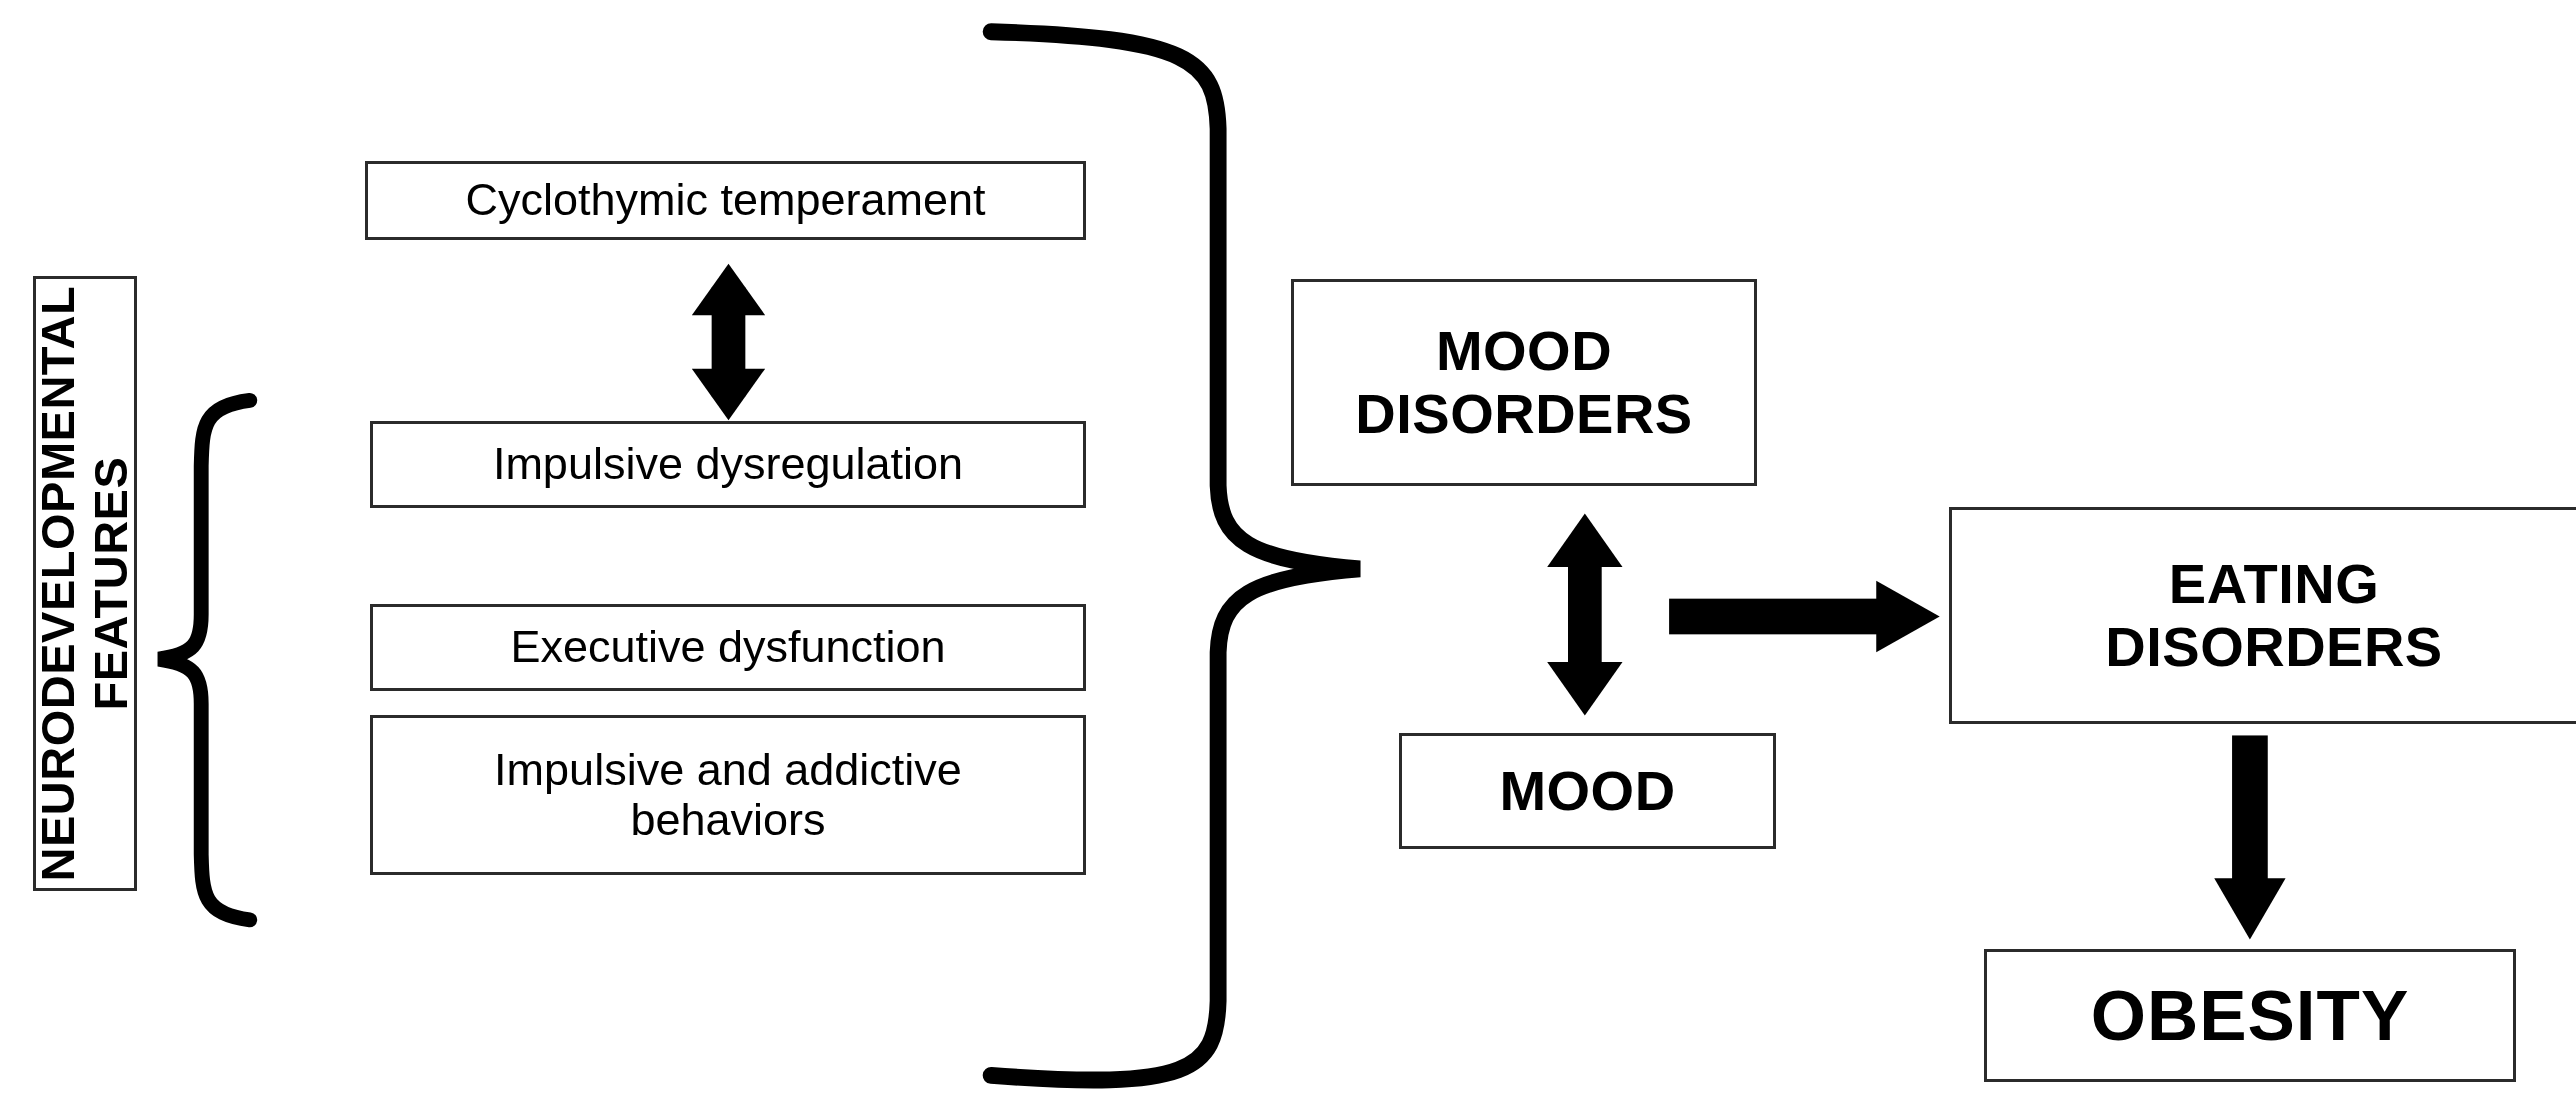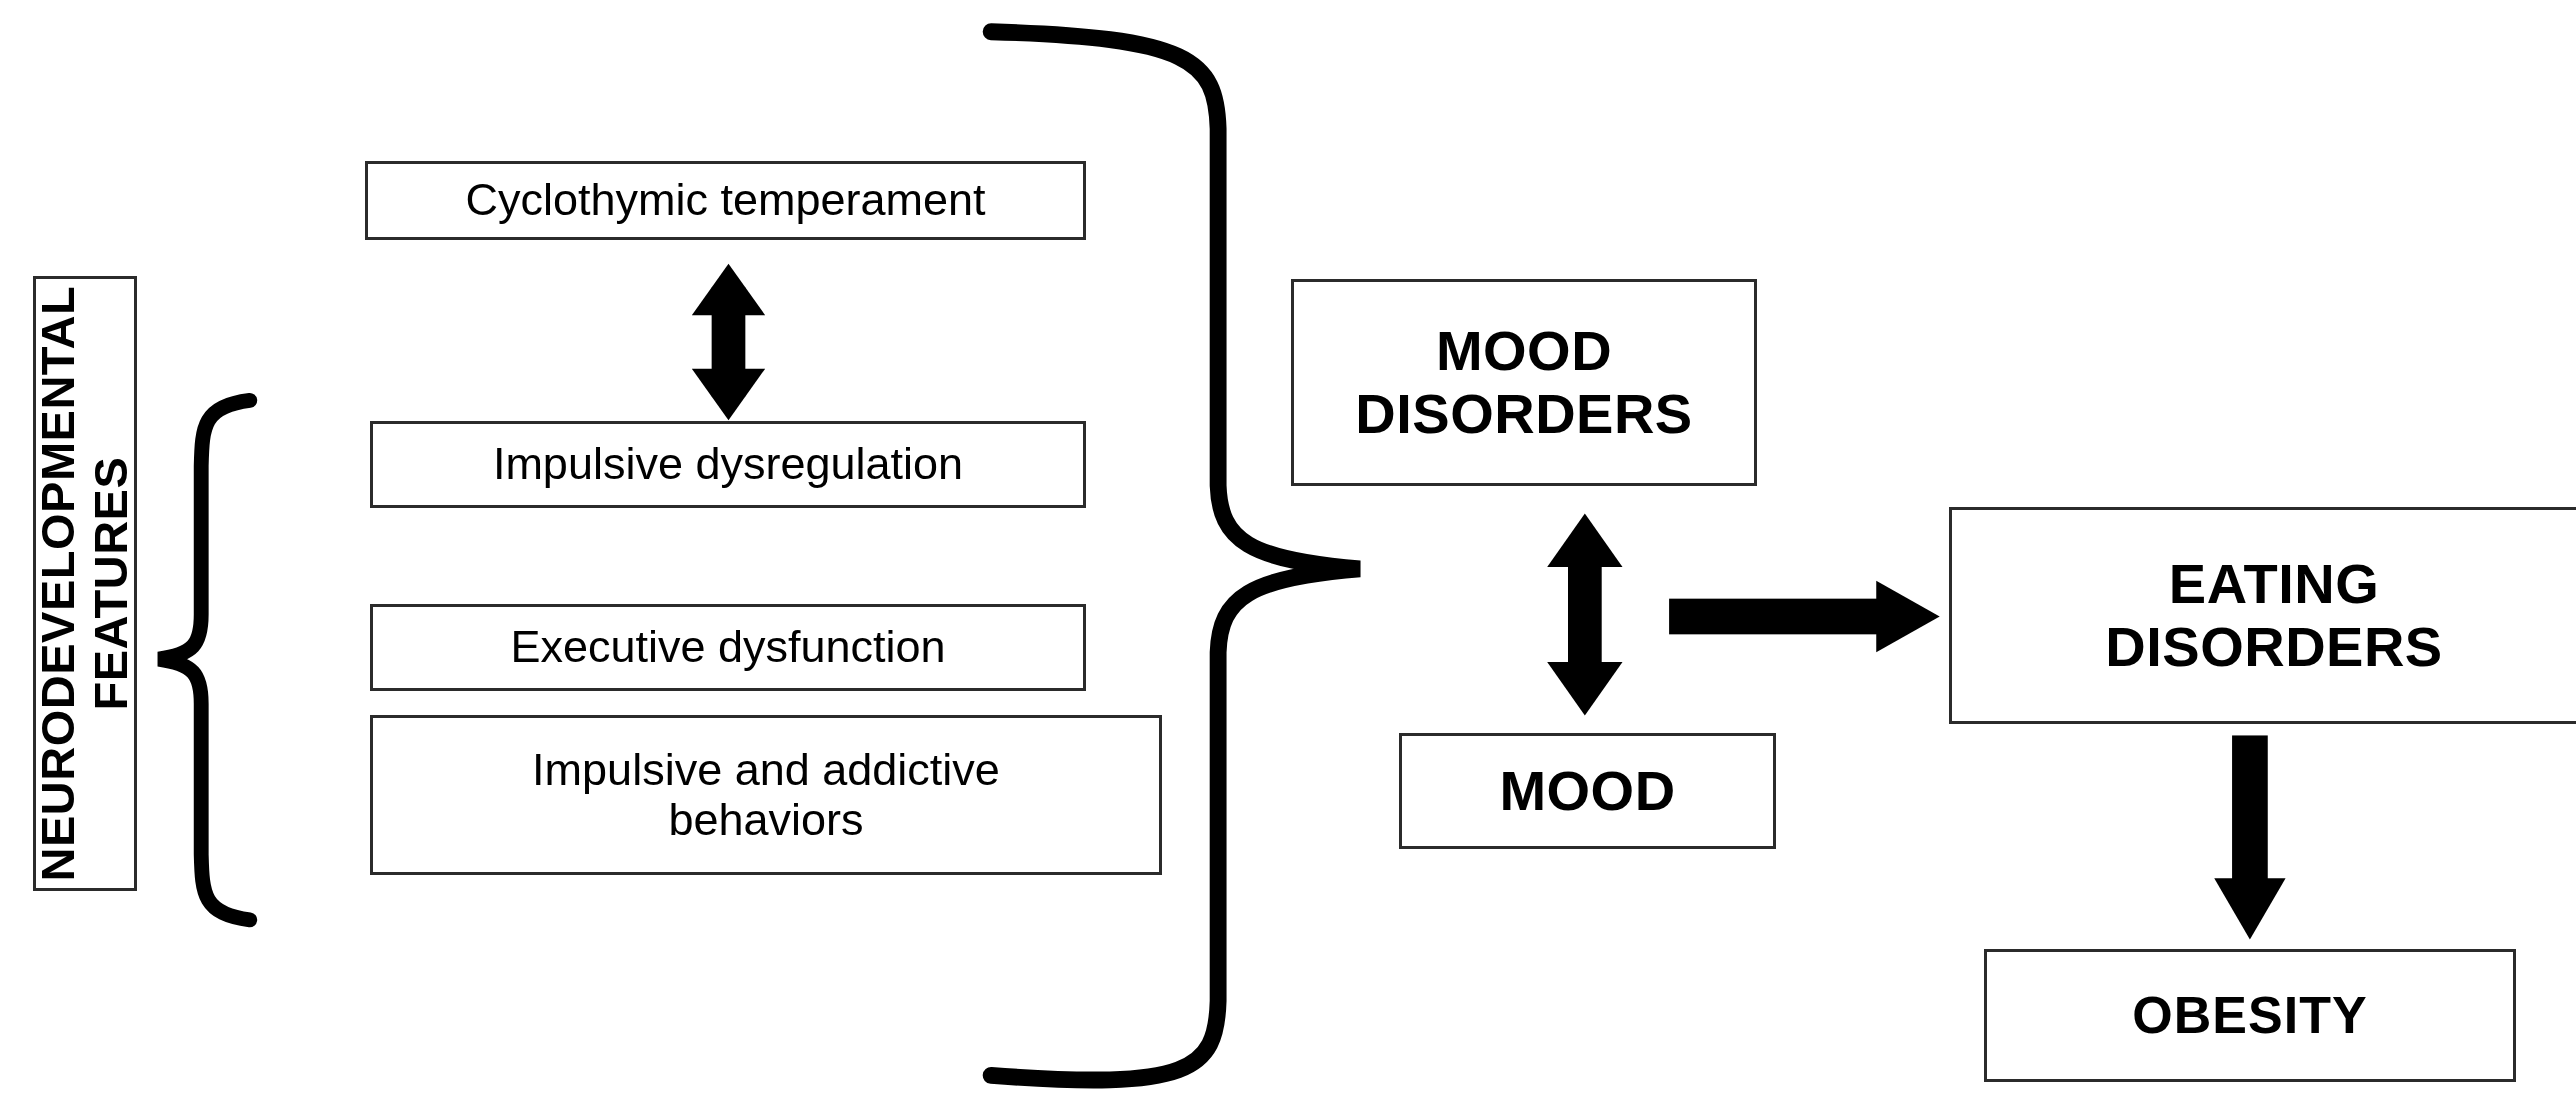--- a/index.html
+++ b/index.html
@@ -31,21 +31,21 @@
     font-weight: 400;
     font-size: 45px;
   }
   .box.bold {
     font-weight: 700;
     font-size: 56px;
     letter-spacing: 0.5px;
   }
   .box.bold-lg {
     font-weight: 700;
-    font-size: 52px;
+    font-size: 71px;
     letter-spacing: 1px;
   }
   
   #nd-box {
     left: 33px;
     top: 276px;
     width: 104px;
     height: 615px;
   }
   #nd-box .vtext {
@@ -124,21 +124,21 @@
   </div>
 
   <div class="box regular" style="left:370px; top:421px; width:716px; height:87px;">
     <span>Impulsive dysregulation</span>
   </div>
 
   <div class="box regular" style="left:370px; top:604px; width:716px; height:87px;">
     <span>Executive dysfunction</span>
   </div>
 
-  <div class="box regular" style="left:370px; top:715px; width:792px; height:160px;">
+  <div class="box regular" style="left:370px; top:715px; width:716px; height:160px;">
     <span>
       <span>Impulsive and addictive</span><br>
       <span>behaviors</span>
     </span>
   </div>
 
   <div class="box bold" style="left:1291px; top:279px; width:466px; height:207px;">
     <span>
       <span>MOOD</span><br>
       <span>DISORDERS</span>

